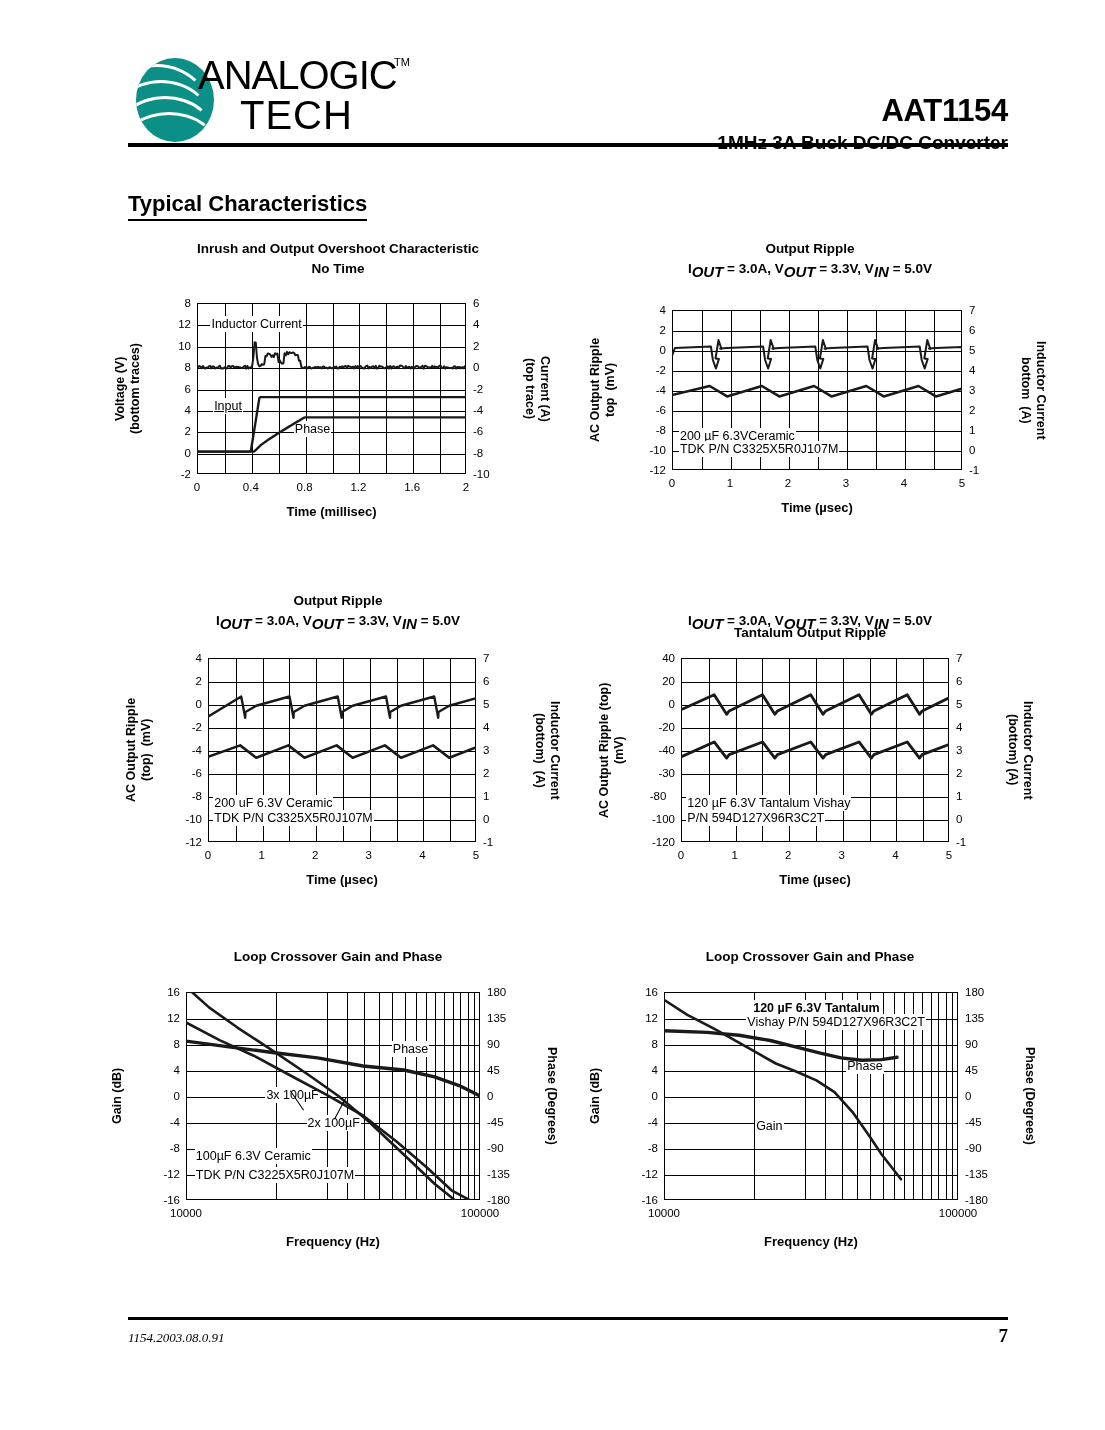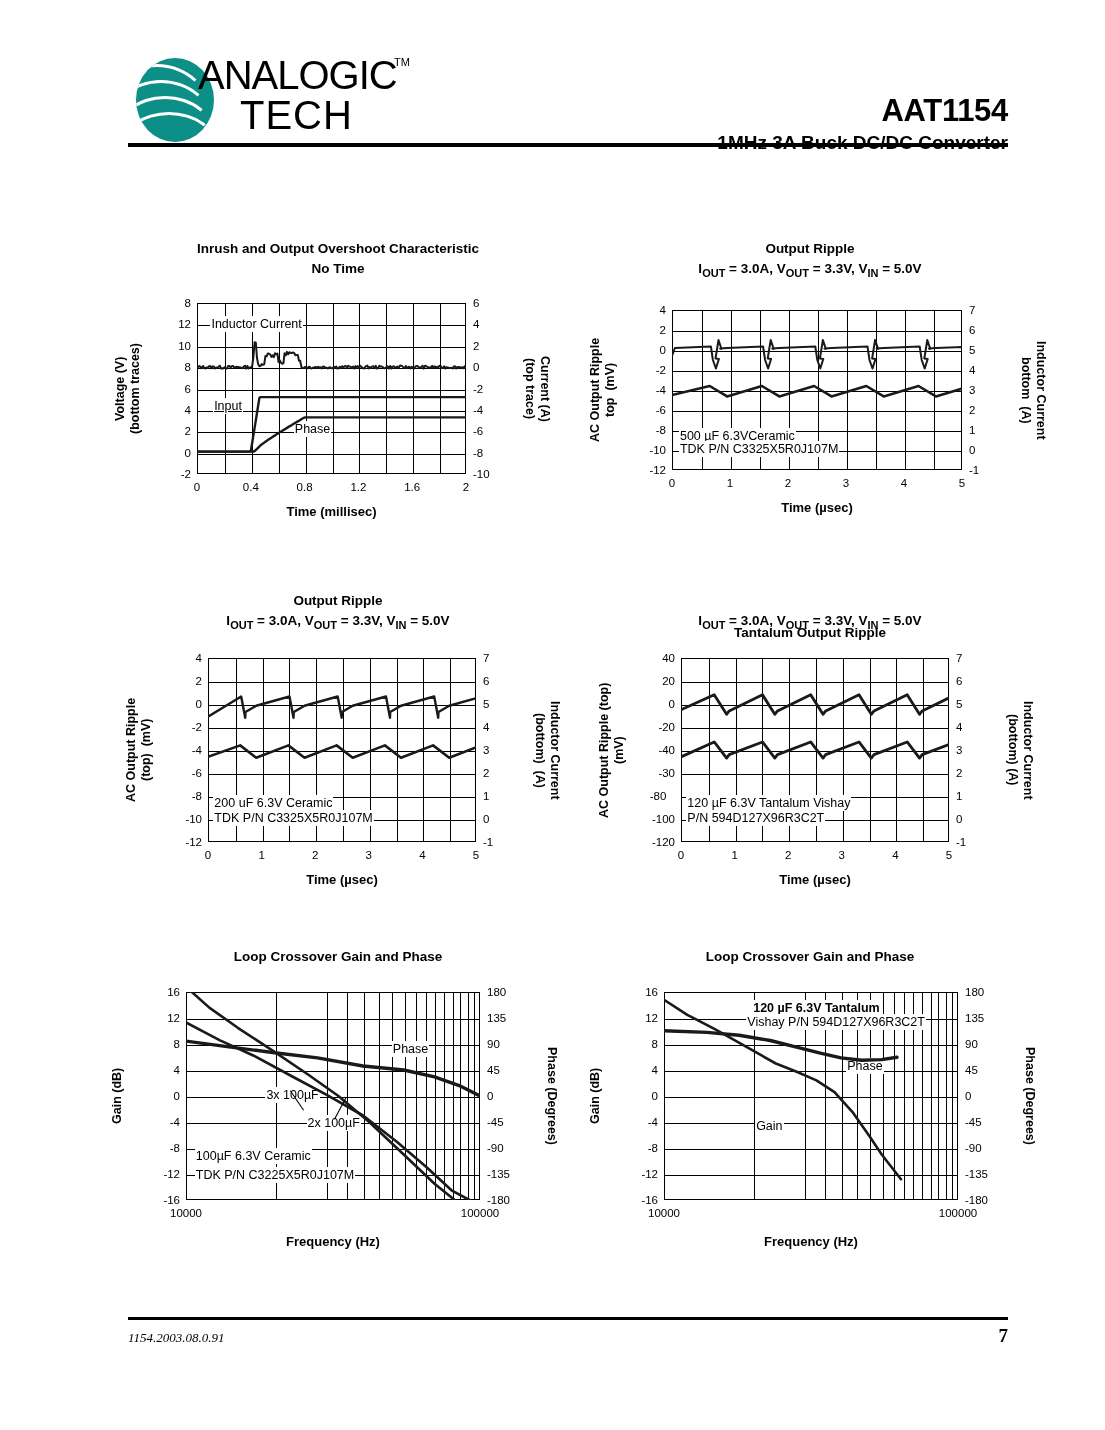--- a/index.html
+++ b/index.html
@@ -31,21 +31,21 @@
   .rule{position:absolute;left:128px;top:143px;width:880px;height:4px;background:#000;}
 
   
   .sec-head{position:absolute;left:128px;top:192px;font-size:22px;font-weight:bold;
     border-bottom:2.5px solid #000;padding-bottom:3px;line-height:24px;}
 
   
   .chart-block{position:absolute;}
   .ch-title{text-align:center;font-size:13.5px;font-weight:bold;line-height:17px;}
   .ch-sub{text-align:center;font-size:13.5px;font-weight:bold;line-height:19px;}
-  .ch-sub sub,.ch-title sub{font-size:11px;}
+  .ch-sub sub,.ch-title sub{font-size:15px;font-style:italic;}
   .plot{position:absolute;border:1.6px solid #000;background:#fff;box-sizing:border-box;}
   .gridline-v{position:absolute;top:0;bottom:0;width:1px;background:#000;}
   .gridline-h{position:absolute;left:0;right:0;height:1px;background:#000;}
 
   .tick-l{position:absolute;right:0;font-size:11.5px;text-align:right;
     transform:translateY(-50%);white-space:nowrap;}
   .tick-r{position:absolute;left:0;font-size:11.5px;text-align:left;
     transform:translateY(-50%);white-space:nowrap;}
   .tick-x{position:absolute;top:0;font-size:11.5px;text-align:center;
     transform:translateX(-50%);white-space:nowrap;}
@@ -87,20 +87,21 @@
         <div class="logo-analogic">ANALOGIC</div>
         <div class="logo-tm">TM</div>
         <div class="logo-tech">TECH</div>
       </div>
     </div>
     <div class="part">AAT1154</div>
     <div class="subtitle">1MHz 3A Buck DC/DC Converter</div>
   </div>
   <div class="rule"></div>
 
+  <div class="sec-head">Typical Characteristics</div>
 
   <div id="charts">
       <div class="chart-block" style="left: 128px; top: 240px; width: 420px;">
         <div class="ch-title" style="position: absolute; left: 0px; top: 0px; width: 420px;">Inrush and Output Overshoot Characteristic</div>
         <div class="ch-sub" style="position: absolute; left: 0px; top: 19px; width: 420px;">No Time</div>
         <div class="plot" style="left: 69px; top: 63px; width: 269px; height: 171px;">
           <div class="gridline-v" style="left: 26.9px;"></div>
           <div class="gridline-v" style="left: 53.8px;"></div>
           <div class="gridline-v" style="left: 80.7px;"></div>
           <div class="gridline-v" style="left: 107.6px;"></div>
@@ -203,21 +204,21 @@
         <div class="tick-x" style="left: 130px; top: 237px;">1</div>
         <div class="tick-x" style="left: 188px; top: 237px;">2</div>
         <div class="tick-x" style="left: 246px; top: 237px;">3</div>
         <div class="tick-x" style="left: 304px; top: 237px;">4</div>
         <div class="tick-x" style="left: 362px; top: 237px;">5</div>
         <div class="axlabel vert-l" style="top: 70px; height: 160px; display: flex; align-items: center; justify-content: center; left: -20px; width: 46px; white-space: pre;">AC Output Ripple
 top  (mV)</div>
         <div class="axlabel vert-r" style="top: 70px; height: 160px; display: flex; align-items: center; justify-content: center; left: 410px; width: 46px; white-space: pre;">Inductor Current
 bottom  (A)</div>
         <div class="xlabel" style="left: 72px; width: 290px; top: 260px;">Time (µsec)</div>
-        <div class="anno" style="left: 78.96px; top: 188px;">500 µF 6.3VCeramic</div>
+        <div class="anno" style="left: 78.96px; top: 188px;">200 µF 6.3VCeramic</div>
         <div class="anno" style="left: 78.96px; top: 201px;">TDK P/N C3325X5R0J107M</div>
         <svg class="trace" width="290" height="160" style="left: 72px; top: 70px;">
           <clipPath id="clip-1">
             <rect x="0" y="0" width="290" height="160"></rect>
           </clipPath>
           <g clip-path="url(#clip-1)">
             <path d="M0 46 L2.9 38 L38.9 36.5 L40.9 50 L43.9 58.5 L46.9 49 L43.5 48.5 L46.5 30 L49.5 39 L48.1 38.5 L55.1 38 L91.1 36.5 L93.1 50 L96.1 58.5 L99.1 49 L95.7 48.5 L98.7 30 L101.7 39 L100.3 38.5 L107.3 38 L143.3 36.5 L145.3 50 L148.3 58.5 L151.3 49 L147.9 48.5 L150.9 30 L153.9 39 L152.5 38.5 L159.5 38 L195.5 36.5 L197.5 50 L200.5 58.5 L203.5 49 L200.1 48.5 L203.1 30 L206.1 39 L204.7 38.5 L211.7 38 L247.7 36.5 L249.7 50 L252.7 58.5 L255.7 49 L252.3 48.5 L255.3 30 L258.3 39 L256.9 38.5 L263.9 38 L299.9 36.5 L301.9 50 L304.9 58.5 L307.9 49 L304.5 48.5 L307.5 30 L310.5 39 L309.1 38.5 L290 38" fill="none" stroke="#1a1a1a" stroke-width="2" stroke-linejoin="round" stroke-linecap="round"></path>
             <path d="M0.0 85 L37.7 76 L55.1 86.44999999999999 L89.9 76 L107.3 86.44999999999999 L142.1 76 L159.5 86.44999999999999 L194.3 76 L211.7 86.44999999999999 L246.5 76 L263.9 86.44999999999999 L298.7 76 L316.1 86.44999999999999 L350.9 76 L368.3 86.44999999999999" fill="none" stroke="#1a1a1a" stroke-width="2.6" stroke-linejoin="round" stroke-linecap="round"></path>
           </g>
         </svg>

